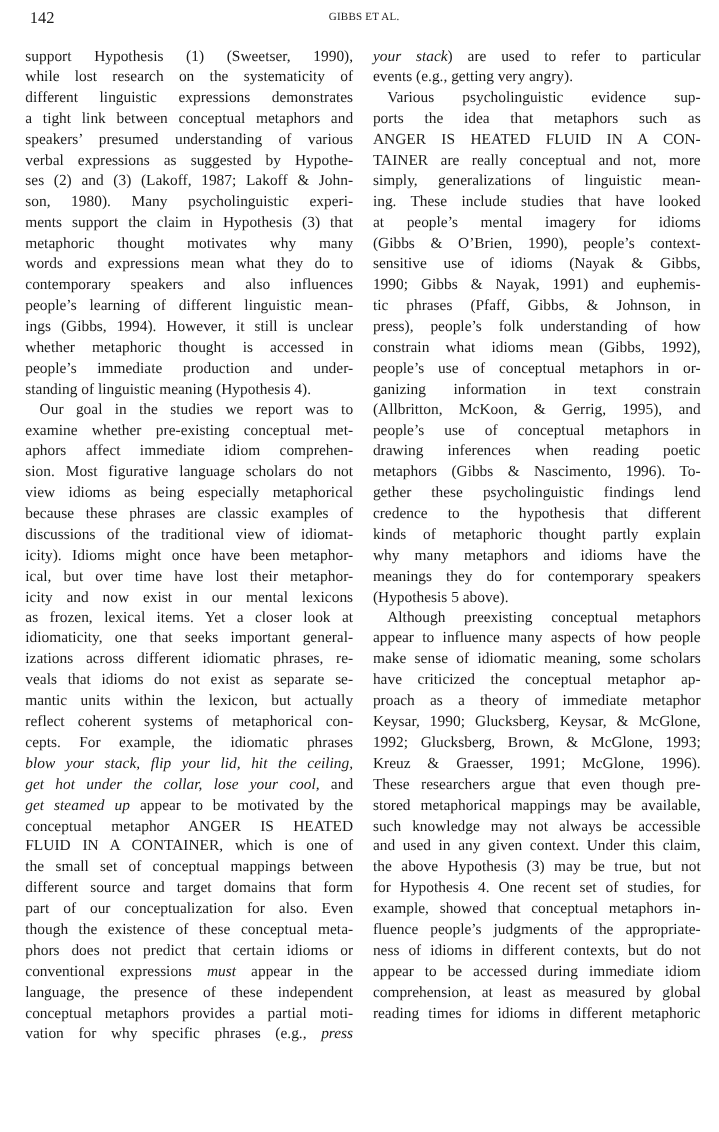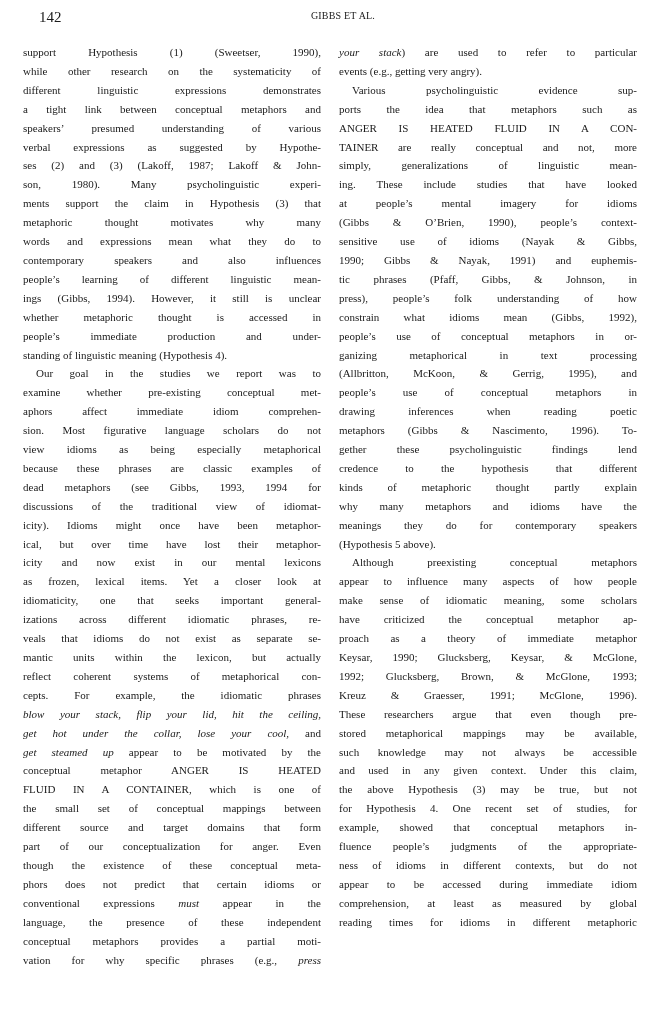--- a/index.html
+++ b/index.html
@@ -1,39 +1,39 @@
 <!DOCTYPE html>
 <html><head>
 <meta charset="utf-8">
 <style>
   html, body { margin: 0; padding: 0; background: #ffffff; }
   body { width: 654px; height: 1029px; position: relative; overflow: hidden;
          font-family: "Liberation Serif", serif; color: #1a1a1a; }
-  .header { position: absolute; top: 9px; left: 16px; width: 536px; height: 20px; font-size: 15px; }
+  .header { position: absolute; top: 9px; left: 4px; width: 536px; height: 20px; font-size: 15px; }
   .page-num { position: absolute; left: 23px; top: 0; }
   .running-head { position: absolute; left: 0; width: 654px; text-align: center; top: 1px; font-size: 10px; letter-spacing: 0.2px; }
-  .col { position: absolute; top: 43px; width: 298px; font-size: 11px; line-height: 18.92px; }
+  .col { position: absolute; top: 43px; width: 298px; font-size: 14px; line-height: 18.92px; }
   .col-left { left: 23px; }
   .col-right { left: 339px; }
   .line { display: block; white-space: nowrap; text-align: justify; text-align-last: justify; height: 18.92px; overflow: visible; }
   .line.last { text-align-last: left; }
   .line.indent { text-indent: 13px; }
   .line i { font-style: italic; }
 </style>
 </head>
 <body>
 
 <div class="header">
   <span class="page-num">142</span>
   <span class="running-head">GIBBS ET AL.</span>
 </div>
 
 <div class="col col-left" id="col-left">
     <span class="line"><span>support Hypothesis (1) (Sweetser, 1990),</span></span>
-    <span class="line"><span>while other research on the systematicity of</span></span>
+    <span class="line"><span>while lost research on the systematicity of</span></span>
     <span class="line"><span>different linguistic expressions demonstrates</span></span>
     <span class="line"><span>a tight link between conceptual metaphors and</span></span>
     <span class="line"><span>speakers’ presumed understanding of various</span></span>
     <span class="line"><span>verbal expressions as suggested by Hypothe-</span></span>
     <span class="line"><span>ses (2) and (3) (Lakoff, 1987; Lakoff &amp; John-</span></span>
     <span class="line"><span>son, 1980). Many psycholinguistic experi-</span></span>
     <span class="line"><span>ments support the claim in Hypothesis (3) that</span></span>
     <span class="line"><span>metaphoric thought motivates why many</span></span>
     <span class="line"><span>words and expressions mean what they do to</span></span>
     <span class="line"><span>contemporary speakers and also influences</span></span>
@@ -41,40 +41,39 @@
     <span class="line"><span>ings (Gibbs, 1994). However, it still is unclear</span></span>
     <span class="line"><span>whether metaphoric thought is accessed in</span></span>
     <span class="line"><span>people’s immediate production and under-</span></span>
     <span class="line last"><span>standing of linguistic meaning (Hypothesis 4).</span></span>
     <span class="line indent"><span>Our goal in the studies we report was to</span></span>
     <span class="line"><span>examine whether pre-existing conceptual met-</span></span>
     <span class="line"><span>aphors affect immediate idiom comprehen-</span></span>
     <span class="line"><span>sion. Most figurative language scholars do not</span></span>
     <span class="line"><span>view idioms as being especially metaphorical</span></span>
     <span class="line"><span>because these phrases are classic examples of</span></span>
-    <span class="line"><span>dead metaphors (see Gibbs, 1993, 1994 for</span></span>
     <span class="line"><span>discussions of the traditional view of idiomat-</span></span>
     <span class="line"><span>icity). Idioms might once have been metaphor-</span></span>
     <span class="line"><span>ical, but over time have lost their metaphor-</span></span>
     <span class="line"><span>icity and now exist in our mental lexicons</span></span>
     <span class="line"><span>as frozen, lexical items. Yet a closer look at</span></span>
     <span class="line"><span>idiomaticity, one that seeks important general-</span></span>
     <span class="line"><span>izations across different idiomatic phrases, re-</span></span>
     <span class="line"><span>veals that idioms do not exist as separate se-</span></span>
     <span class="line"><span>mantic units within the lexicon, but actually</span></span>
     <span class="line"><span>reflect coherent systems of metaphorical con-</span></span>
     <span class="line"><span>cepts. For example, the idiomatic phrases</span></span>
     <span class="line"><i>blow your stack, flip your lid, hit the ceiling,</i></span>
     <span class="line"><i>get hot under the collar, lose your cool,</i><span> and</span></span>
     <span class="line"><i>get steamed up</i><span> appear to be motivated by the</span></span>
     <span class="line"><span>conceptual metaphor ANGER IS HEATED</span></span>
     <span class="line"><span>FLUID IN A CONTAINER, which is one of</span></span>
     <span class="line"><span>the small set of conceptual mappings between</span></span>
     <span class="line"><span>different source and target domains that form</span></span>
-    <span class="line"><span>part of our conceptualization for anger. Even</span></span>
+    <span class="line"><span>part of our conceptualization for also. Even</span></span>
     <span class="line"><span>though the existence of these conceptual meta-</span></span>
     <span class="line"><span>phors does not predict that certain idioms or</span></span>
     <span class="line"><span>conventional expressions </span><i>must</i><span> appear in the</span></span>
     <span class="line"><span>language, the presence of these independent</span></span>
     <span class="line"><span>conceptual metaphors provides a partial moti-</span></span>
     <span class="line"><span>vation for why specific phrases (e.g., </span><i>press</i></span>
   </div>
 <div class="col col-right" id="col-right">
     <span class="line"><i>your stack</i><span>) are used to refer to particular</span></span>
     <span class="line last"><span>events (e.g., getting very angry).</span></span>
@@ -85,21 +84,21 @@
     <span class="line"><span>simply, generalizations of linguistic mean-</span></span>
     <span class="line"><span>ing. These include studies that have looked</span></span>
     <span class="line"><span>at people’s mental imagery for idioms</span></span>
     <span class="line"><span>(Gibbs &amp; O’Brien, 1990), people’s context-</span></span>
     <span class="line"><span>sensitive use of idioms (Nayak &amp; Gibbs,</span></span>
     <span class="line"><span>1990; Gibbs &amp; Nayak, 1991) and euphemis-</span></span>
     <span class="line"><span>tic phrases (Pfaff, Gibbs, &amp; Johnson, in</span></span>
     <span class="line"><span>press), people’s folk understanding of how</span></span>
     <span class="line"><span>constrain what idioms mean (Gibbs, 1992),</span></span>
     <span class="line"><span>people’s use of conceptual metaphors in or-</span></span>
-    <span class="line"><span>ganizing metaphorical in text processing</span></span>
+    <span class="line"><span>ganizing information in text constrain</span></span>
     <span class="line"><span>(Allbritton, McKoon, &amp; Gerrig, 1995), and</span></span>
     <span class="line"><span>people’s use of conceptual metaphors in</span></span>
     <span class="line"><span>drawing inferences when reading poetic</span></span>
     <span class="line"><span>metaphors (Gibbs &amp; Nascimento, 1996). To-</span></span>
     <span class="line"><span>gether these psycholinguistic findings lend</span></span>
     <span class="line"><span>credence to the hypothesis that different</span></span>
     <span class="line"><span>kinds of metaphoric thought partly explain</span></span>
     <span class="line"><span>why many metaphors and idioms have the</span></span>
     <span class="line"><span>meanings they do for contemporary speakers</span></span>
     <span class="line last"><span>(Hypothesis 5 above).</span></span>

